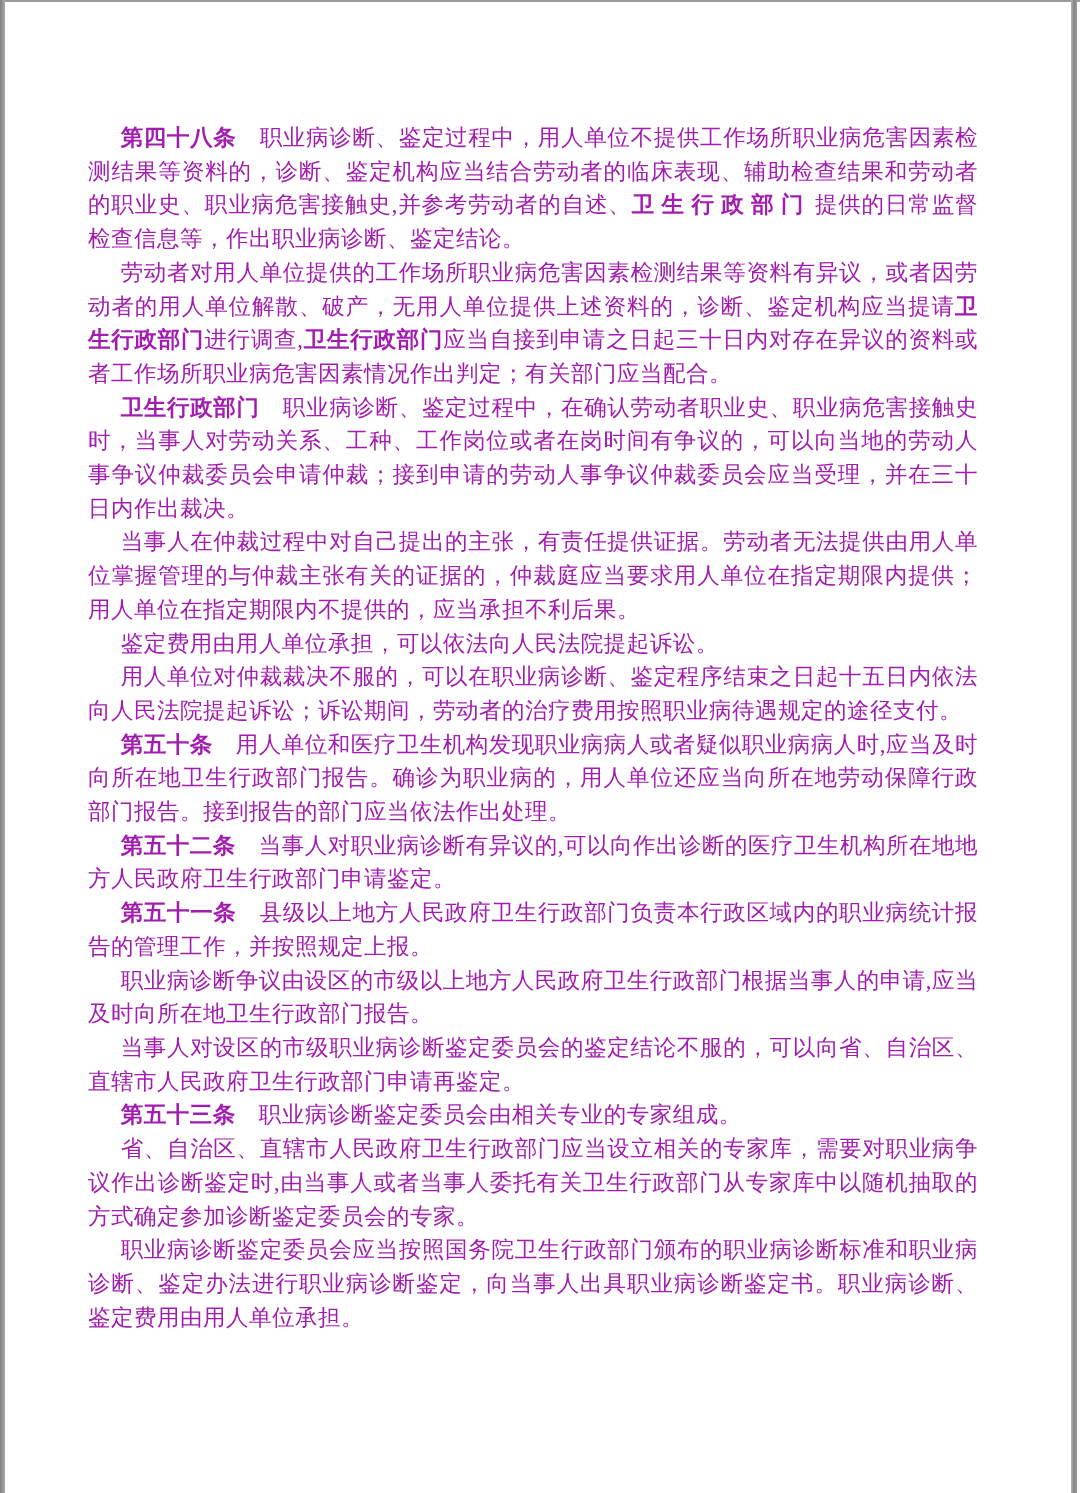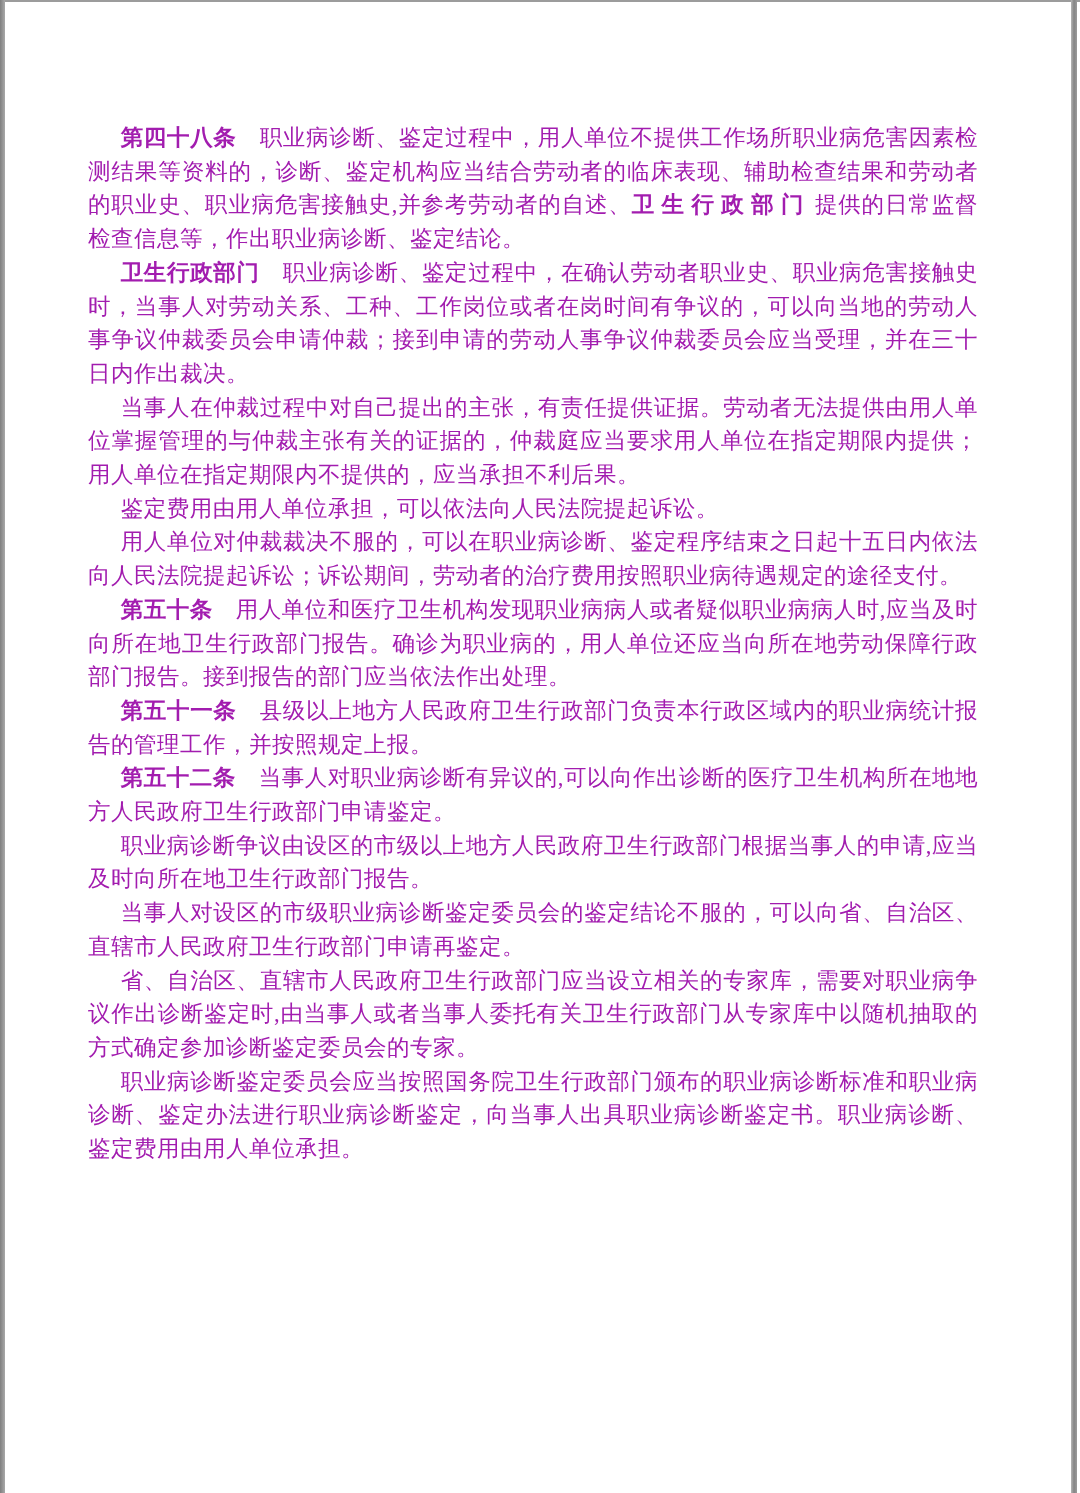--- a/index.html
+++ b/index.html
@@ -61,28 +61,30 @@
     letter-spacing: 7px;
     margin-right: 4px;
   }
 </style>
 </head>
 <body>
 
 <div class="page">
   <div class="doc">
       <p class="para"><span class="seg-bold">第四十八条</span><span>　职业病诊断、鉴定过程中，用人单位不提供工作场所职业病危害因素检测结果等资料的，诊断、鉴定机构应当结合劳动者的临床表现、辅助检查结果和劳动者的职业史、职业病危害接触史,并参考劳动者的自述、</span><span class="seg-bold-spaced">卫生行政部门</span><span>提供的日常监督检查信息等，作出职业病诊断、鉴定结论。</span></p>
+      <p class="para"><span>劳动者对用人单位提供的工作场所职业病危害因素检测结果等资料有异议，或者因劳动者的用人单位解散、破产，无用人单位提供上述资料的，诊断、鉴定机构应当提请</span><span class="seg-bold">卫生行政部门</span><span>进行调查,</span><span class="seg-bold">卫生行政部门</span><span>应当自接到申请之日起三十日内对存在异议的资料或者工作场所职业病危害因素情况作出判定；有关部门应当配合。</span></p>
       <p class="para"><span class="seg-bold">卫生行政部门</span><span>　职业病诊断、鉴定过程中，在确认劳动者职业史、职业病危害接触史时，当事人对劳动关系、工种、工作岗位或者在岗时间有争议的，可以向当地的劳动人事争议仲裁委员会申请仲裁；接到申请的劳动人事争议仲裁委员会应当受理，并在三十日内作出裁决。</span></p>
       <p class="para"><span>当事人在仲裁过程中对自己提出的主张，有责任提供证据。劳动者无法提供由用人单位掌握管理的与仲裁主张有关的证据的，仲裁庭应当要求用人单位在指定期限内提供；用人单位在指定期限内不提供的，应当承担不利后果。</span></p>
       <p class="para"><span>鉴定费用由用人单位承担，可以依法向人民法院提起诉讼。</span></p>
       <p class="para"><span>用人单位对仲裁裁决不服的，可以在职业病诊断、鉴定程序结束之日起十五日内依法向人民法院提起诉讼；诉讼期间，劳动者的治疗费用按照职业病待遇规定的途径支付。</span></p>
       <p class="para"><span class="seg-bold">第五十条</span><span>　用人单位和医疗卫生机构发现职业病病人或者疑似职业病病人时,应当及时向所在地卫生行政部门报告。确诊为职业病的，用人单位还应当向所在地劳动保障行政部门报告。接到报告的部门应当依法作出处理。</span></p>
+      <p class="para"><span class="seg-bold">第五十二条</span><span>　当事人对职业病诊断有异议的,可以向作出诊断的医疗卫生机构所在地地方人民政府卫生行政部门申请鉴定。</span></p>
       <p class="para"><span class="seg-bold">第五十一条</span><span>　县级以上地方人民政府卫生行政部门负责本行政区域内的职业病统计报告的管理工作，并按照规定上报。</span></p>
-      <p class="para"><span class="seg-bold">第五十二条</span><span>　当事人对职业病诊断有异议的,可以向作出诊断的医疗卫生机构所在地地方人民政府卫生行政部门申请鉴定。</span></p>
       <p class="para"><span>职业病诊断争议由设区的市级以上地方人民政府卫生行政部门根据当事人的申请,应当及时向所在地卫生行政部门报告。</span></p>
       <p class="para"><span>当事人对设区的市级职业病诊断鉴定委员会的鉴定结论不服的，可以向省、自治区、直辖市人民政府卫生行政部门申请再鉴定。</span></p>
+      <p class="para"><span class="seg-bold">第五十三条</span><span>　职业病诊断鉴定委员会由相关专业的专家组成。</span></p>
       <p class="para"><span>省、自治区、直辖市人民政府卫生行政部门应当设立相关的专家库，需要对职业病争议作出诊断鉴定时,由当事人或者当事人委托有关卫生行政部门从专家库中以随机抽取的方式确定参加诊断鉴定委员会的专家。</span></p>
       <p class="para"><span>职业病诊断鉴定委员会应当按照国务院卫生行政部门颁布的职业病诊断标准和职业病诊断、鉴定办法进行职业病诊断鉴定，向当事人出具职业病诊断鉴定书。职业病诊断、鉴定费用由用人单位承担。</span></p>
     </div>
   <div class="edge-top"></div>
   <div class="edge-left"></div>
   <div class="edge-right"></div>
 </div>
 
 </body></html>

